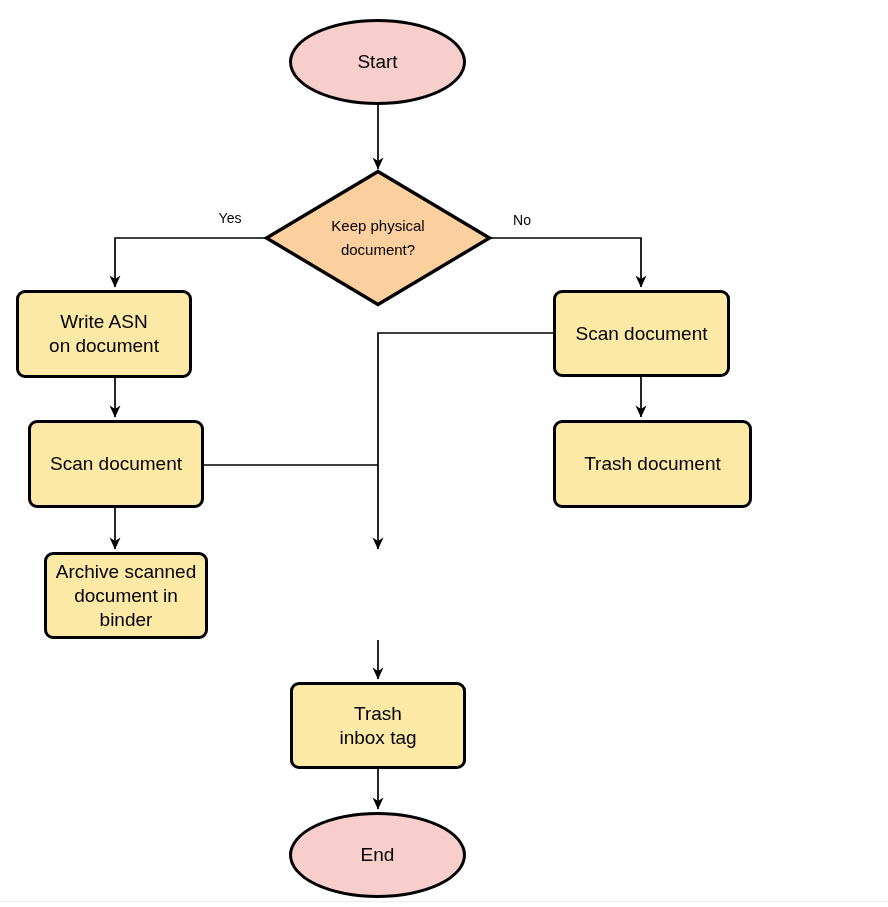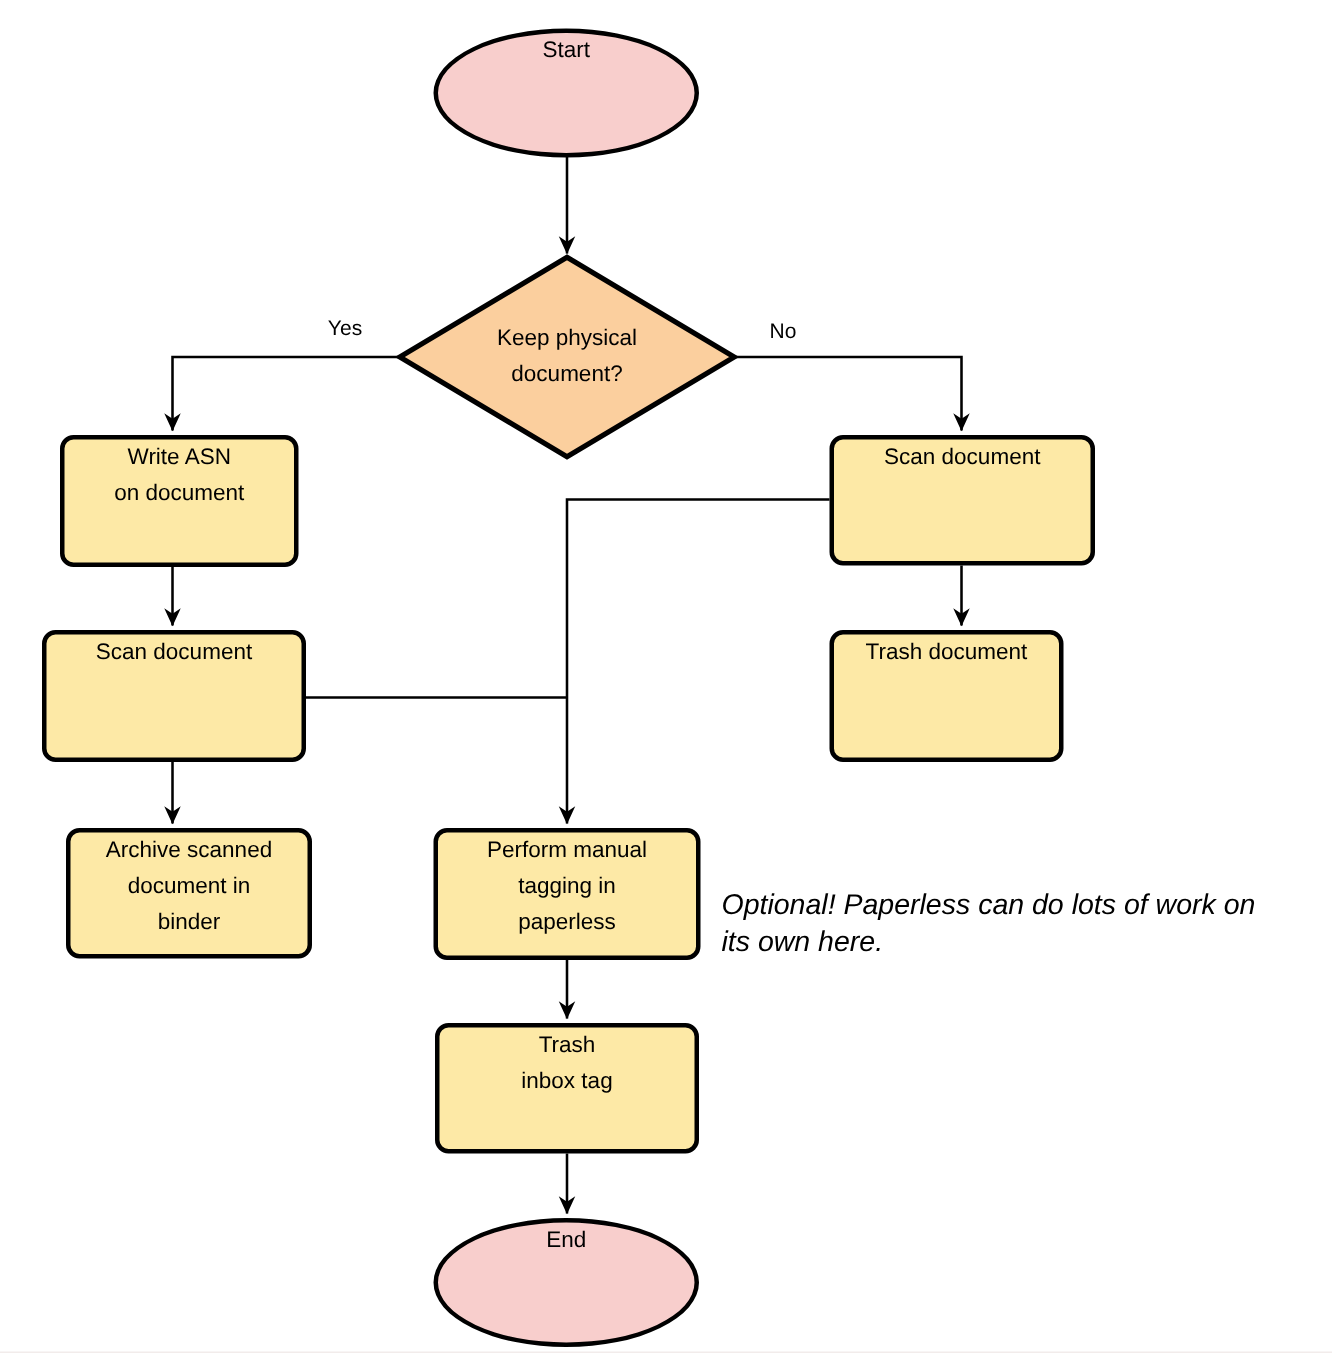--- a/index.html
+++ b/index.html
@@ -22,23 +22,23 @@
   .edge{fill:none;stroke:var(--stroke);stroke-width:1.7;}
   .diamond{
     fill:var(--node-orange);
     stroke:var(--stroke);
     stroke-width:3.4;
     stroke-linejoin:miter;
   }
   .node{
     position:absolute;z-index:2;
     box-sizing:border-box;
-    display:flex;justify-content:center;
+    display:flex;align-items:center;justify-content:center;
     text-align:center;
-    font-size:15px;line-height:24px;
+    font-size:19px;line-height:24px;
     white-space:pre-line;
   }
   .rect-node{
     background:var(--node-yellow);
     border:3px solid var(--stroke);
     border-radius:9px;
   }
   .ellipse-node{
     background:var(--node-pink);
     border:3px solid var(--stroke);
@@ -97,51 +97,44 @@
   <div class="node ellipse-node" style="left:289px;top:19px;width:177px;height:86px;">
     <span>Start</span>
   </div>
 
   <div class="diamond-label" style="left:296px;top:208px;width:164px;height:60px;">Keep physical
 document?</div>
 
   <div class="edge-label" style="left:230px;top:208px;">Yes</div>
   <div class="edge-label" style="left:522px;top:210px;">No</div>
 
-  <div class="node rect-node" style="left:40px;top:290px;width:159px;height:88px;">
+  <div class="node rect-node" style="left:16px;top:290px;width:176px;height:88px;">
     <span>Write ASN
 on document</span>
   </div>
 
   <div class="node rect-node" style="left:28px;top:420px;width:176px;height:88px;">
     <span>Scan document</span>
   </div>
 
   <div class="node rect-node" style="left:44px;top:552px;width:164px;height:87px;">
     <span>Archive scanned
 document in
 binder</span>
   </div>
 
   <div class="node rect-node" style="left:553px;top:290px;width:177px;height:87px;">
     <span>Scan document</span>
   </div>
 
-  <div class="node rect-node" style="left:553px;top:420px;width:156px;height:88px;">
+  <div class="node rect-node" style="left:553px;top:420px;width:199px;height:88px;">
     <span>Trash document</span>
   </div>
 
-  <div class="node rect-node" style="left:289px;top:552px;width:178px;height:88px;">
-    <span>Perform manual
-tagging in
-paperless</span>
-  </div>
 
-  <div class="note" style="left:481px;top:592px;width:404px;">Optional! Paperless can do lots of work on
-its own here.</div>
 
   <div class="node rect-node" style="left:290px;top:682px;width:176px;height:87px;">
     <span>Trash
 inbox tag</span>
   </div>
 
   <div class="node ellipse-node" style="left:289px;top:812px;width:177px;height:86px;">
     <span>End</span>
   </div>
 

